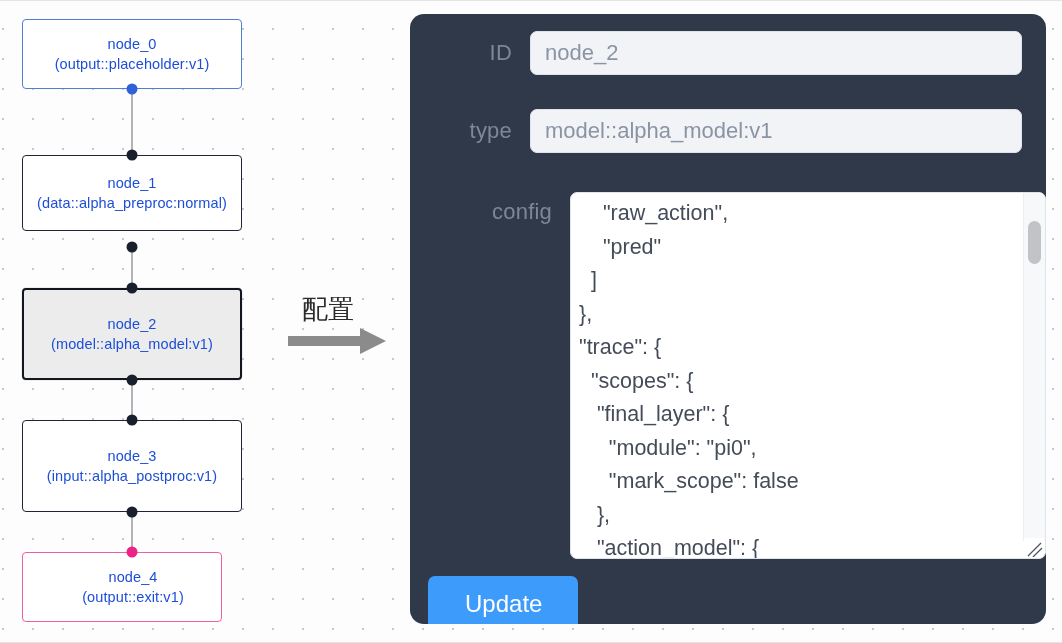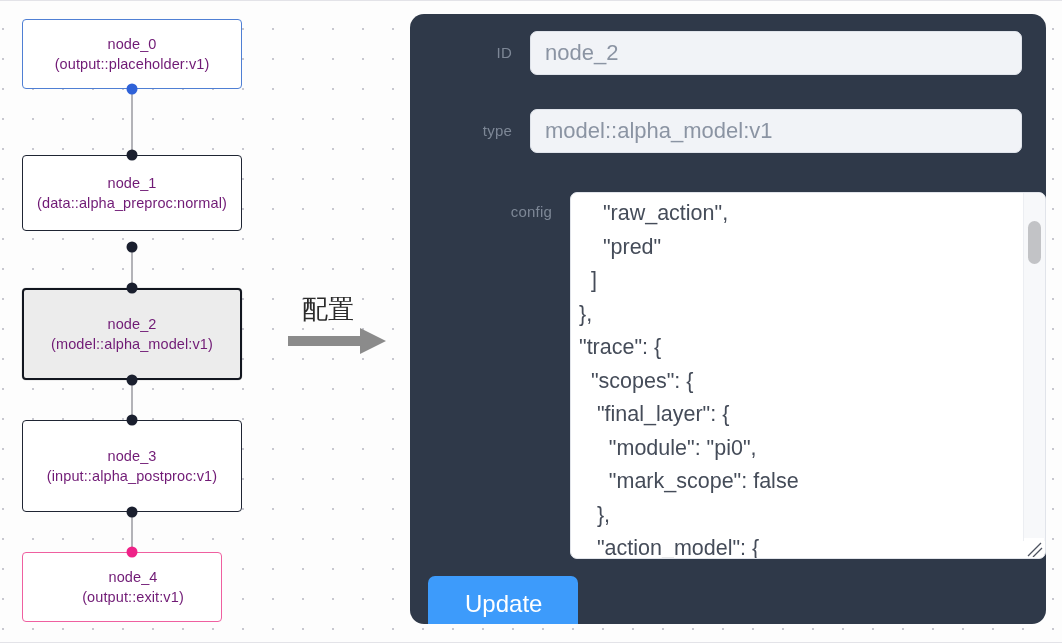--- a/index.html
+++ b/index.html
@@ -42,21 +42,21 @@
   .canvas-edge.top { top: 0px; }
   .canvas-edge.bottom { bottom: 0px; }
 
   
   .node {
     position: absolute;
     box-sizing: border-box;
     border: 1.4px solid #1f2533;
     border-radius: 4px;
     background: #ffffff;
-    color: #701a75;
+    color: #1d4ed8;
     font-size: 14.5px;
     line-height: 20px;
     text-align: center;
     display: flex;
     align-items: center;
     justify-content: center;
     padding: 0 6px;
     letter-spacing: .1px;
   }
   .node .node-text {
@@ -129,21 +129,21 @@
     display: flex;
     align-items: flex-start;
   }
   .field-label {
     width: 120px;
     flex: 0 0 120px;
     text-align: right;
     padding-right: 18px;
     box-sizing: border-box;
     color: #7d8796;
-    font-size: 15px;
+    font-size: 22px;
     line-height: 44px;
     letter-spacing: .2px;
   }
   .field-label.top-align { line-height: 40px; margin-left: 40px; }
 
   .text-input {
     box-sizing: border-box;
     width: 492px;
     height: 44px;
     background: #f1f3f7;

